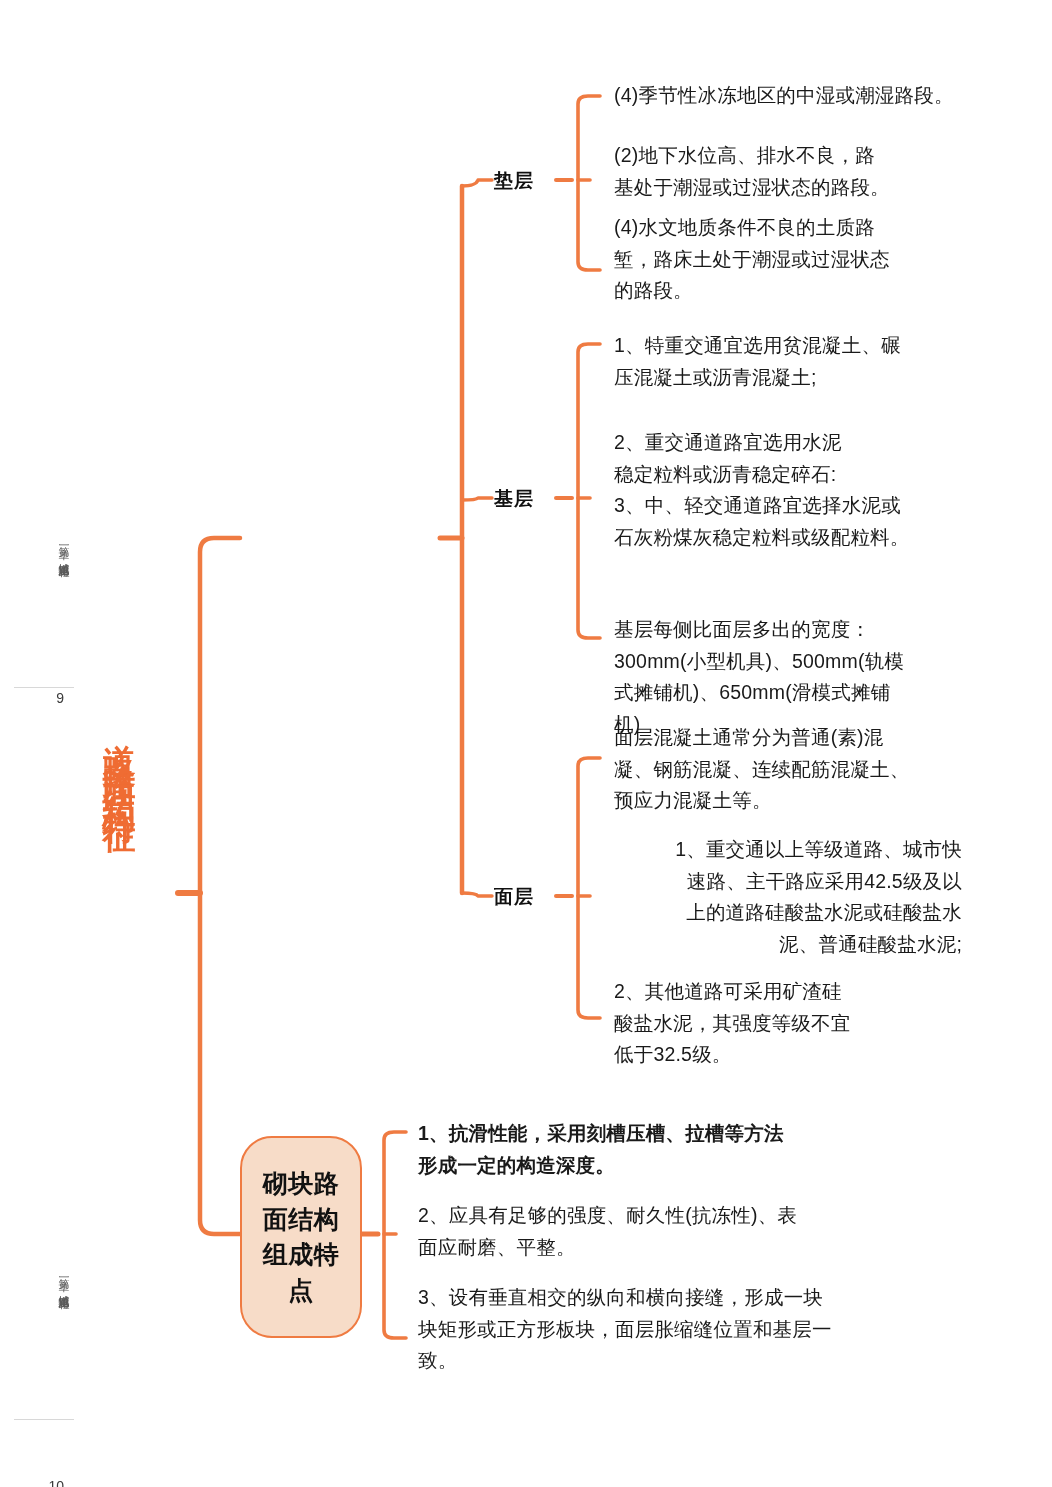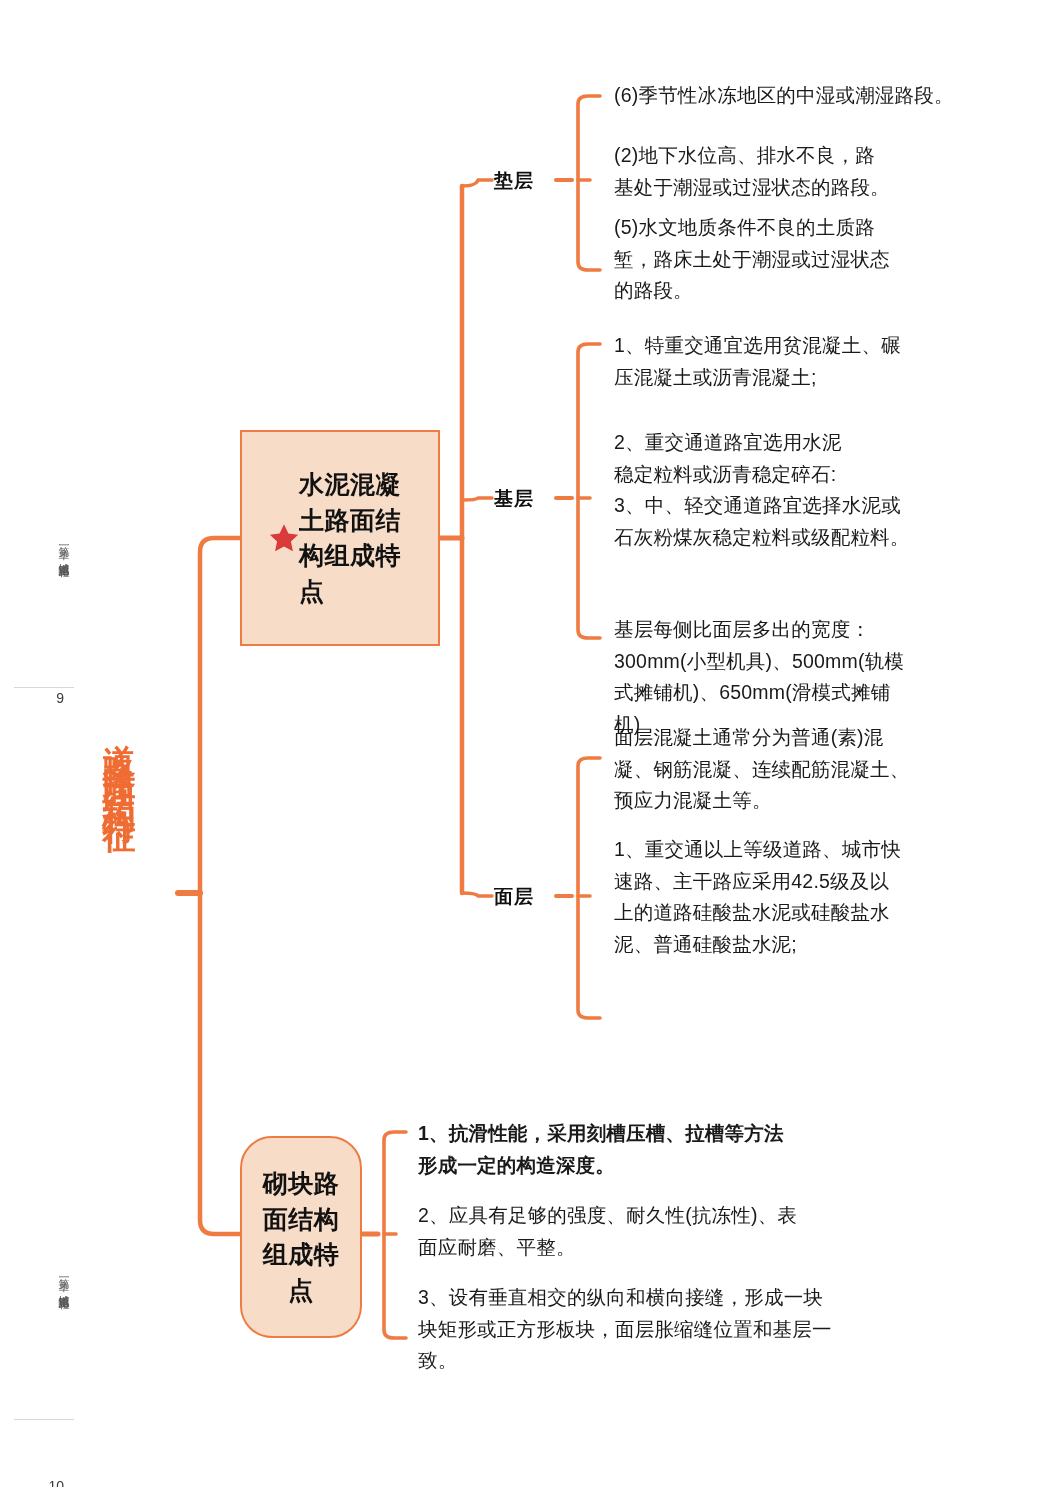--- a/index.html
+++ b/index.html
@@ -166,60 +166,57 @@
   <div class="margin-vtext" style="left:58px; top:538px;">第一章 城镇道路工程</div>
   <div class="margin-rule" style="left:14px; top:687px; width:60px;"></div>
   <div class="page-num" style="left:20px; top:690px;">9</div>
 
   <div class="margin-vtext" style="left:58px; top:1270px;">第一章 城镇道路工程</div>
   <div class="margin-rule" style="left:14px; top:1419px; width:60px;"></div>
   <div class="page-num" style="left:20px; top:1478px;">10</div>
 
   <div class="root-title" style="left:103px; top:718px;">道路路面结构特征</div>
 
-  <div class="node-box" style="left:240px; top:430px; width:200px; height:216px;">
-    <svg class="star-icon" viewBox="0 0 24 24">
-      <polygon points="12,1.6 15.3,8.6 22.6,9.5 17.2,14.6 18.7,22 12,18.3 5.3,22 6.8,14.6 1.4,9.5 8.7,8.6" fill="#d93a3a"></polygon>
-    </svg>
-    <div class="node-label" style="margin-left:34px; width:116px;">水泥混凝土路面结构组成特点</div>
-  </div>
 
   <div class="node-box" style="left:240px; top:1136px; width:122px; height:202px;border-radius:32px;">
     <div class="node-label" style="width:88px; text-align:center;">砌块路面结构组成特点</div>
   </div>
 
   <div class="branch-label" style="left:494px; top:168px;">垫层</div>
   <div class="branch-label" style="left:494px; top:486px;">基层</div>
   <div class="branch-label" style="left:494px; top:884px;">面层</div>
 
-  <div class="leaf" style="left:614px; top:80px; width:390px;">(6)季节性冰冻地区的中湿或潮湿路段。</div>
+  <div class="leaf" style="left:614px; top:80px; width:390px;">(4)季节性冰冻地区的中湿或潮湿路段。</div>
   <div class="leaf" style="left:614px; top:140px; width:330px;">(2)地下水位高、排水不良，路
 基处于潮湿或过湿状态的路段。</div>
-  <div class="leaf" style="left:614px; top:212px; width:330px;">(5)水文地质条件不良的土质路
+  <div class="leaf" style="left:614px; top:212px; width:330px;">(4)水文地质条件不良的土质路
 堑，路床土处于潮湿或过湿状态
 的路段。</div>
 
   <div class="leaf" style="left:614px; top:330px; width:340px;">1、特重交通宜选用贫混凝土、碾
 压混凝土或沥青混凝土;</div>
   <div class="leaf" style="left:614px; top:400px; width:340px;margin-top:27px;">2、重交通道路宜选用水泥
 稳定粒料或沥青稳定碎石:</div>
   <div class="leaf" style="left:614px; top:490px; width:340px;">3、中、轻交通道路宜选择水泥或
 石灰粉煤灰稳定粒料或级配粒料。</div>
   <div class="leaf" style="left:614px; top:578px; width:352px;margin-top:36px;">基层每侧比面层多出的宽度：
 300mm(小型机具)、500mm(轨模
 式摊铺机)、650mm(滑模式摊铺
 机)</div>
 
   <div class="leaf" style="left:614px; top:722px; width:348px;">面层混凝土通常分为普通(素)混
 凝、钢筋混凝、连续配筋混凝土、
 预应力混凝土等。</div>
-  <div class="leaf" style="left:614px; top:834px; width:348px;">1、重交通以上等级道路、城市快
+  <div class="leaf" style="left:614px; top:834px; width:348px;text-align:right;">1、重交通以上等级道路、城市快
 速路、主干路应采用42.5级及以
 上的道路硅酸盐水泥或硅酸盐水
 泥、普通硅酸盐水泥;</div>
+  <div class="leaf" style="left:614px; top:976px; width:330px;">2、其他道路可采用矿渣硅
+酸盐水泥，其强度等级不宜
+低于32.5级。</div>
 
   <div class="leaf" style="left:418px; top:1118px; width:500px;font-weight:bold;">1、抗滑性能，采用刻槽压槽、拉槽等方法
 形成一定的构造深度。</div>
   <div class="leaf" style="left:418px; top:1200px; width:500px;">2、应具有足够的强度、耐久性(抗冻性)、表
 面应耐磨、平整。</div>
   <div class="leaf" style="left:418px; top:1282px; width:500px;">3、设有垂直相交的纵向和横向接缝，形成一块
 块矩形或正方形板块，面层胀缩缝位置和基层一
 致。</div>
 
 </div>

